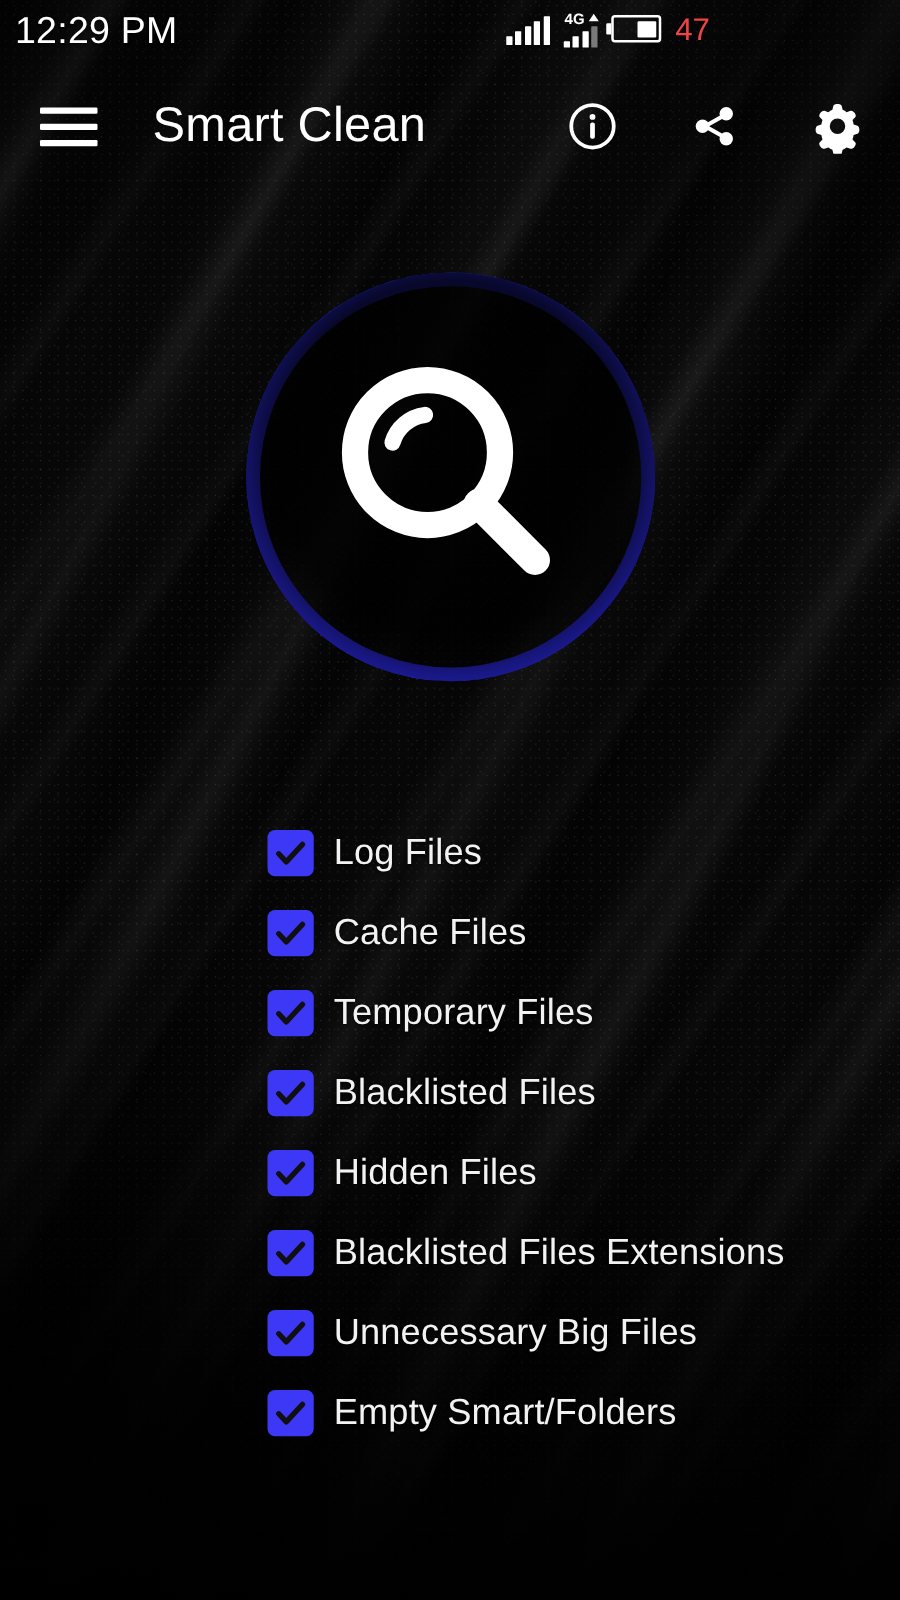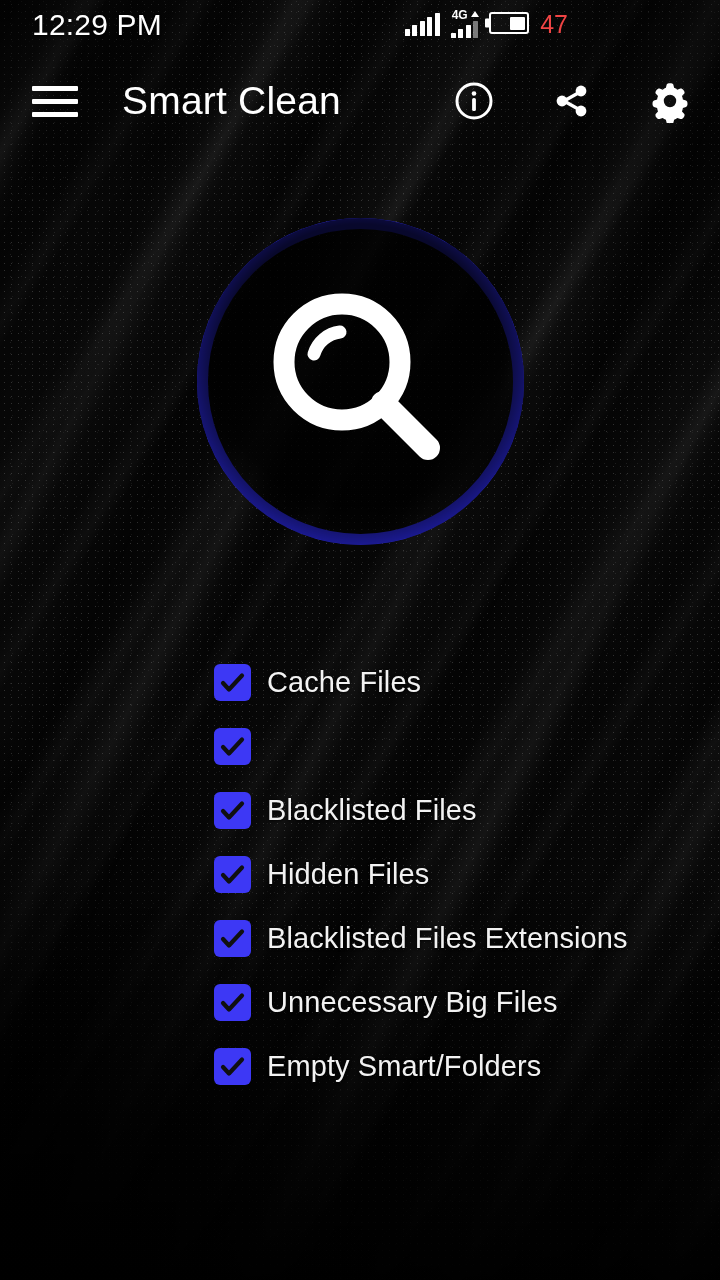--- a/index.html
+++ b/index.html
@@ -87,21 +87,21 @@
   }
 
   
   .status-bar {
     position: absolute;
     left: 0; top: 0;
     width: 584px; height: 50px;
     display: flex;
     align-items: center;
     justify-content: space-between;
-    padding: 0 16px 0 32px;
+    padding: 0 16px 0 12px;
     z-index: 6;
   }
   .status-clock {
     font-size: 30px;
     font-weight: 400;
     letter-spacing: 0.2px;
     color: #fff;
     text-shadow: 0 1px 2px rgba(0,0,0,0.8);
   }
   .status-right {
@@ -360,36 +360,45 @@
   <div class="hero">
     <svg width="210" height="210" viewBox="0 0 210 210">
       <circle cx="86" cy="85" r="58" fill="none" stroke="#ffffff" stroke-width="21"></circle>
       <path d="M58 77 a31 31 0 0 1 26 -22" fill="none" stroke="#ffffff" stroke-width="13" stroke-linecap="round"></path>
       <line x1="127" y1="126" x2="172" y2="171" stroke="#ffffff" stroke-width="24" stroke-linecap="round"></line>
     </svg>
   </div>
 
   <div class="options">
 
+    <div class="opt-row">
+      <span class="cbx">
+        <svg width="27" height="27" viewBox="0 0 27 27">
+            <polyline points="4,14 10,20.5 23,6.5" fill="none" stroke="#101010" stroke-width="4.2" stroke-linecap="round" stroke-linejoin="round"></polyline>
+          </svg>
+      </span>
+      <span class="opt-label">Log Files</span>
+    </div>
 
     <div class="opt-row">
       <span class="cbx">
         <svg width="27" height="27" viewBox="0 0 27 27">
             <polyline points="4,14 10,20.5 23,6.5" fill="none" stroke="#101010" stroke-width="4.2" stroke-linecap="round" stroke-linejoin="round"></polyline>
           </svg>
       </span>
       <span class="opt-label">Cache Files</span>
     </div>
 
     <div class="opt-row">
       <span class="cbx">
         <svg width="27" height="27" viewBox="0 0 27 27">
             <polyline points="4,14 10,20.5 23,6.5" fill="none" stroke="#101010" stroke-width="4.2" stroke-linecap="round" stroke-linejoin="round"></polyline>
           </svg>
       </span>
+      <span class="opt-label">Temporary Files</span>
     </div>
 
 
     <div class="opt-row">
       <span class="cbx">
         <svg width="27" height="27" viewBox="0 0 27 27">
             <polyline points="4,14 10,20.5 23,6.5" fill="none" stroke="#101010" stroke-width="4.2" stroke-linecap="round" stroke-linejoin="round"></polyline>
           </svg>
       </span>
       <span class="opt-label">Blacklisted Files</span>

